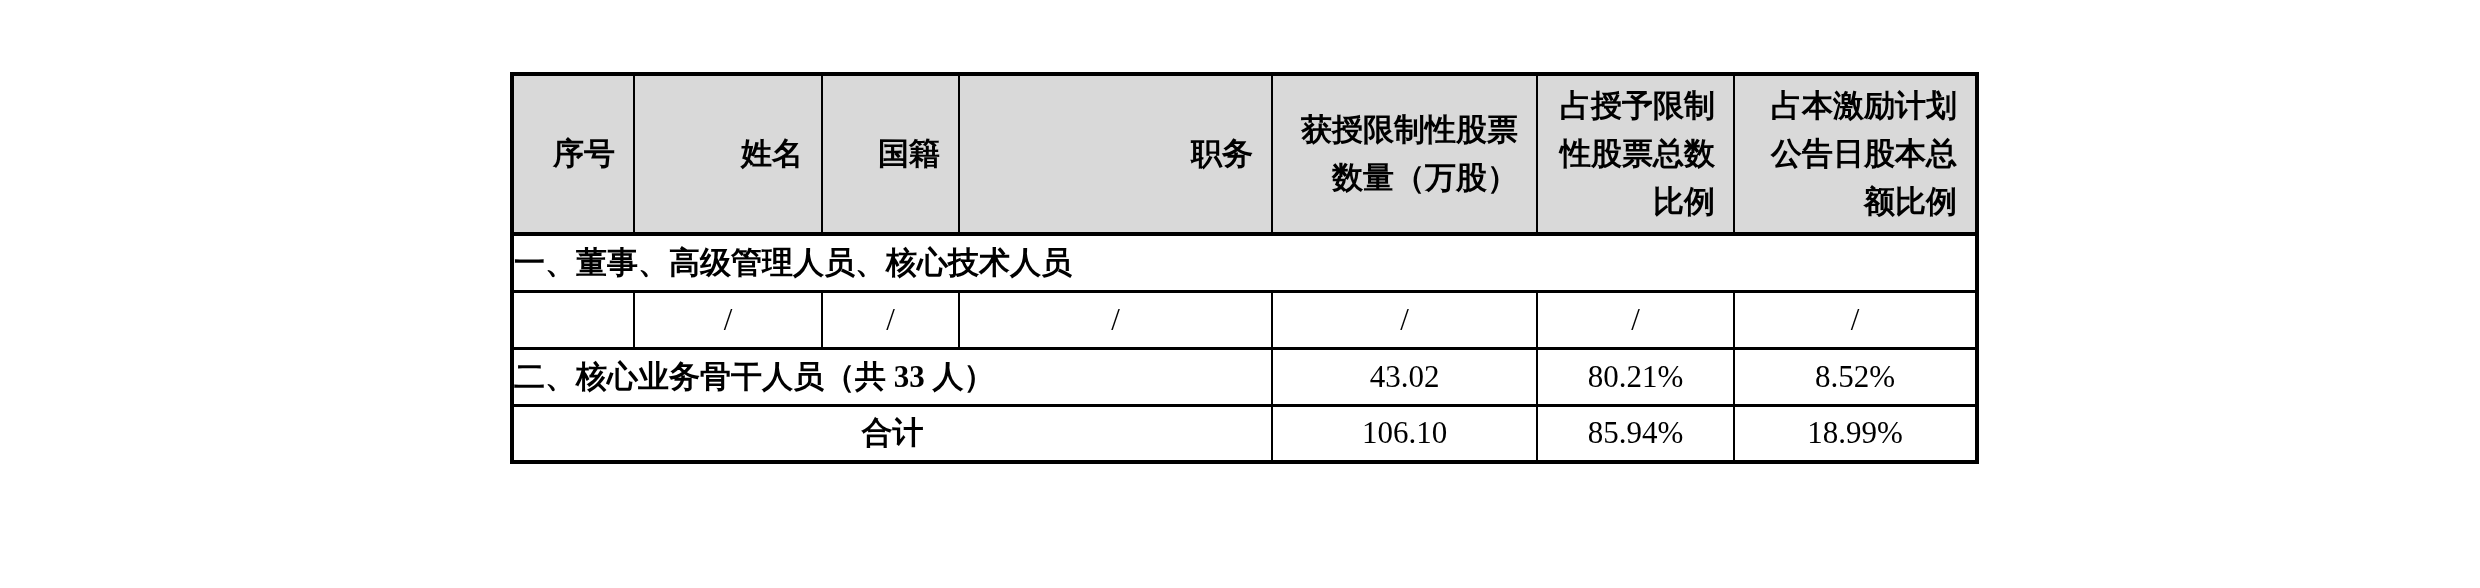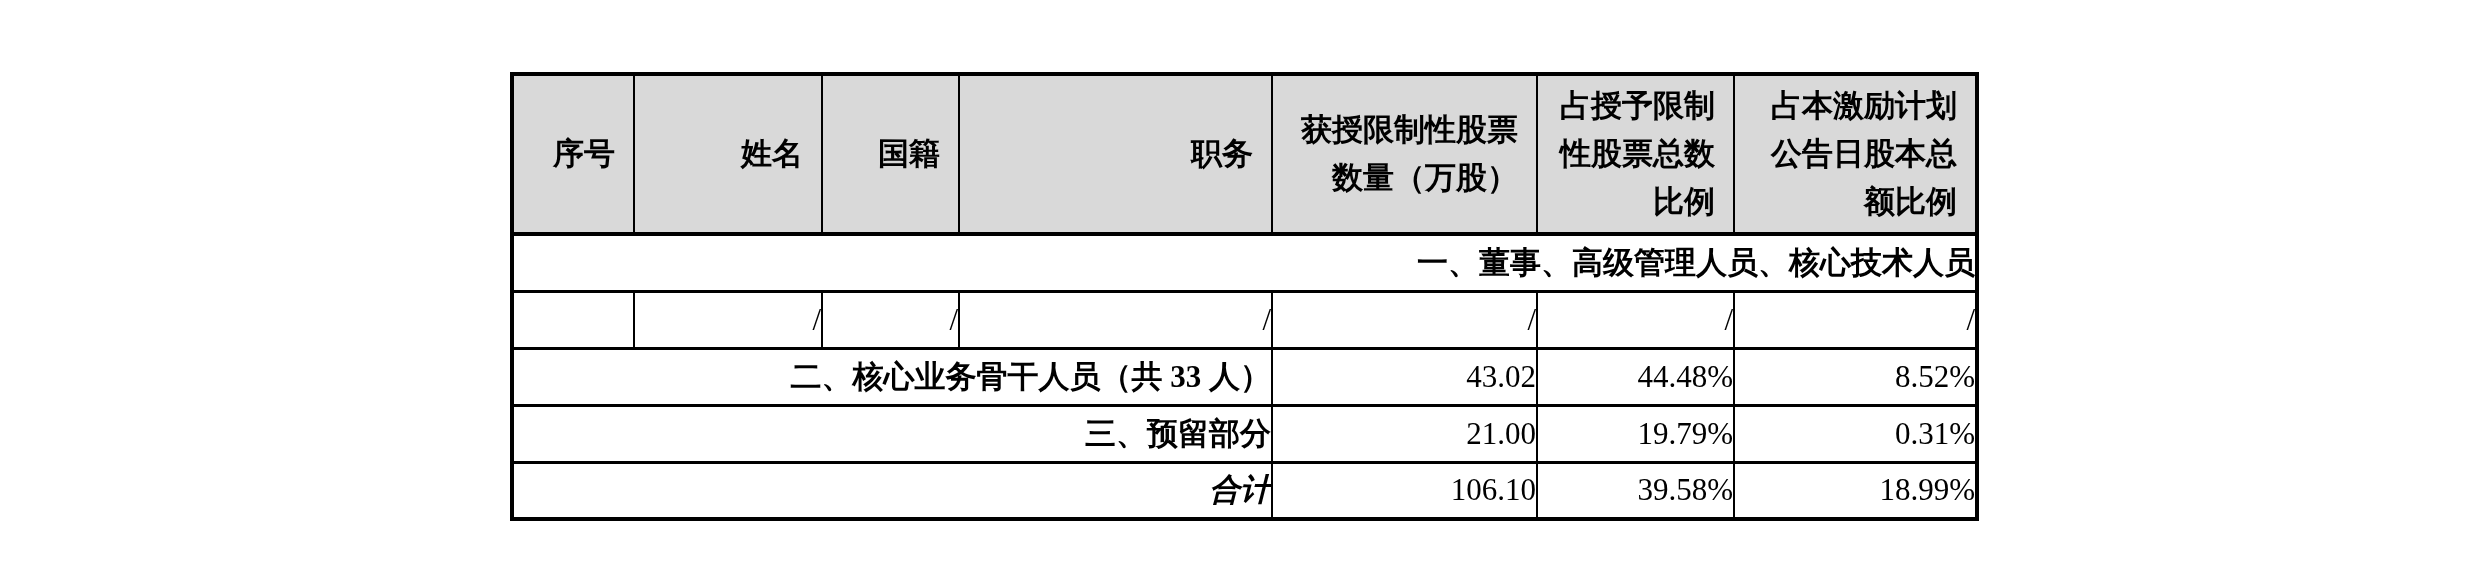--- a/index.html
+++ b/index.html
@@ -33,21 +33,20 @@
   }
   table.grant-table th,
   table.grant-table td {
     border-left: 2px solid #000000;
     border-right: 2px solid #000000;
     border-top: 3px solid #000000;
     border-bottom: 3px solid #000000;
     vertical-align: middle;
     padding: 0;
     overflow: hidden;
-    text-align: right;
   }
   table.grant-table thead tr {
     height: 158px;
   }
   table.grant-table tbody tr {
     height: 57px;
   }
   table.grant-table th {
     background: #d9d9d9;
     font-weight: bold;
@@ -58,21 +57,20 @@
   td.section-label {
     text-align: left;
     font-weight: bold;
     padding-left: 18px;
     padding-right: 8px;
     white-space: nowrap;
   }
   td.total-label {
     text-align: center;
     font-weight: bold;
-    font-style: italic;
   }
   td.center-val {
     text-align: center;
     font-weight: normal;
   }
 </style>
 </head>
 <body>
 
 <div class="doc-page">
@@ -106,30 +104,24 @@
         <td class="center-val">/</td>
         <td class="center-val">/</td>
         <td class="center-val">/</td>
         <td class="center-val">/</td>
         <td class="center-val">/</td>
         <td class="center-val">/</td>
       </tr>
       <tr>
         <td colspan="4" class="section-label">二、核心业务骨干人员（共 33 人）</td>
         <td class="center-val">43.02</td>
-        <td class="center-val">44.48%</td>
+        <td class="center-val">80.21%</td>
         <td class="center-val">8.52%</td>
-      </tr>
-      <tr>
-        <td colspan="4" class="section-label">三、预留部分</td>
-        <td class="center-val">21.00</td>
-        <td class="center-val">19.79%</td>
-        <td class="center-val">0.31%</td>
       </tr>
       <tr>
         <td colspan="4" class="total-label">合计</td>
         <td class="center-val">106.10</td>
-        <td class="center-val">39.58%</td>
+        <td class="center-val">85.94%</td>
         <td class="center-val">18.99%</td>
       </tr>
     </tbody>
   </table>
 </div>
 
 </body></html>

